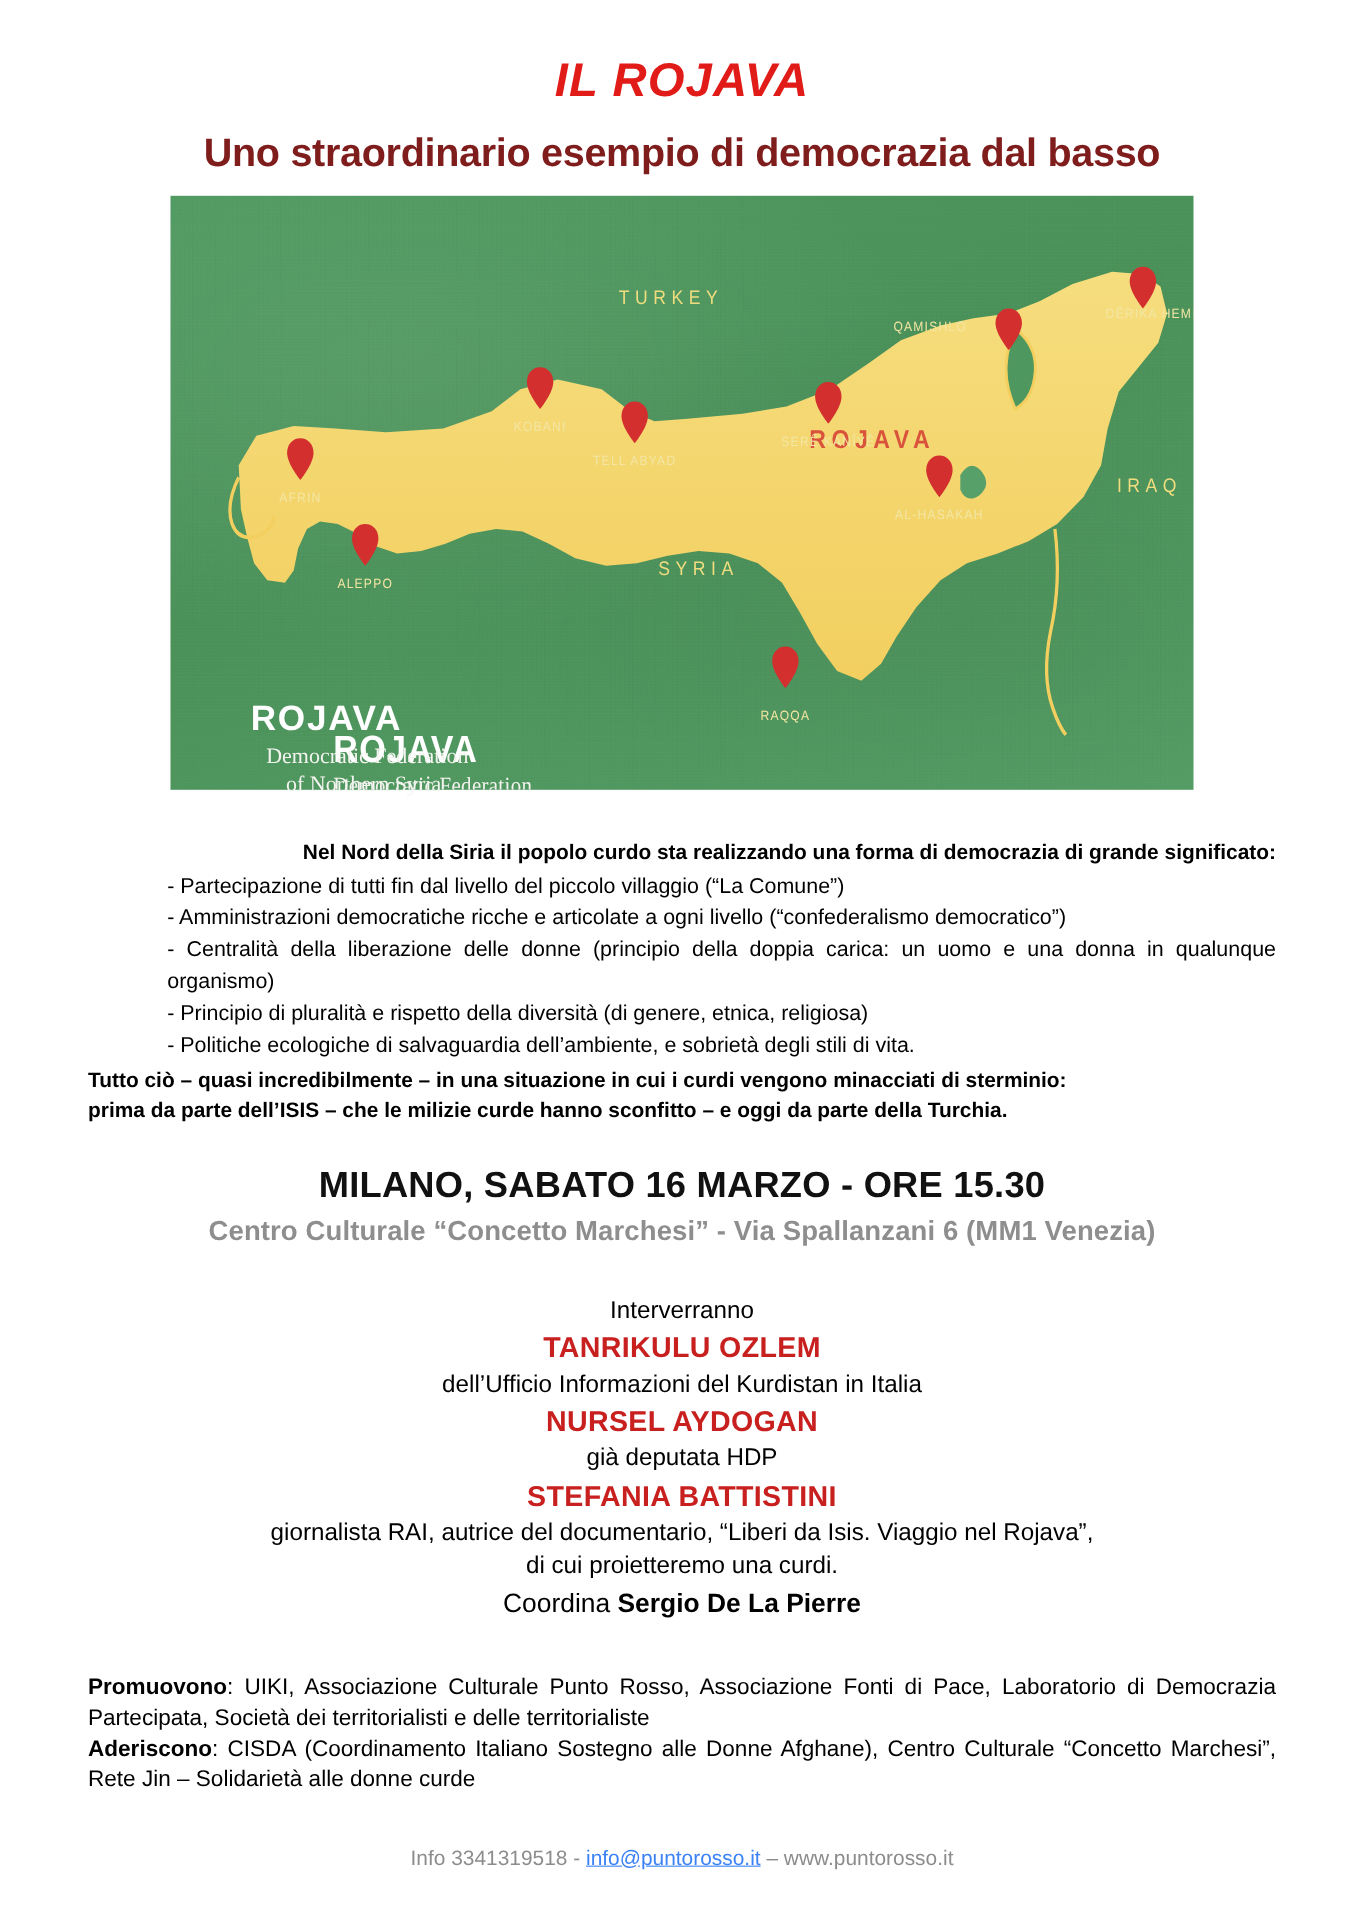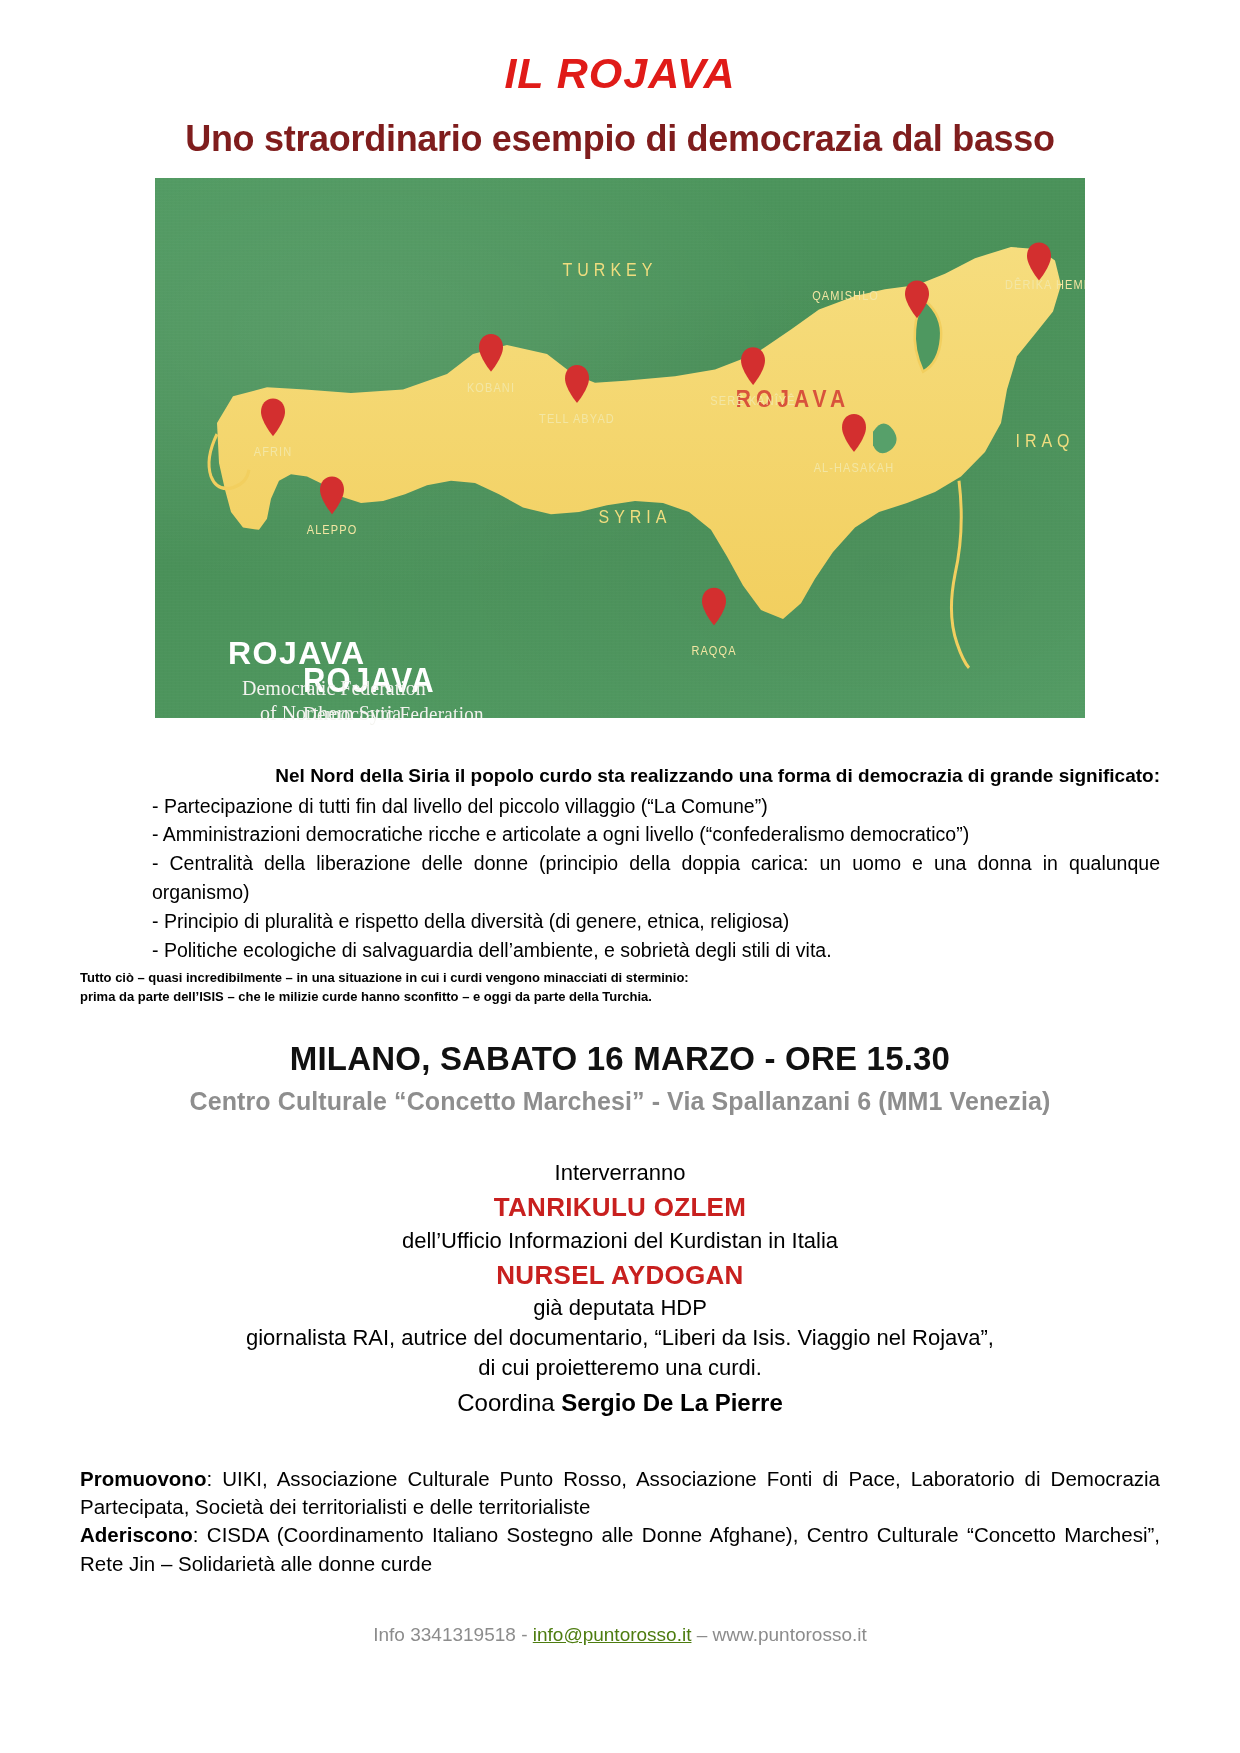--- a/index.html
+++ b/index.html
@@ -125,21 +125,21 @@
     padding: 0;
     font-size: 19.5px;
     line-height: 1.48;
   }
   .bullets li.justified {
     text-align: justify;
     padding-right: 0px;
   }
   .closing {
     font-weight: bold;
-    font-size: 13px;
+    font-size: 19px;
     line-height: 1.45;
     margin-top: 4px;
     text-align: justify;
   }
   .closing span { display: block; }
 
   
   .event {
     text-align: center;
     margin-top: 34px;
@@ -187,21 +187,21 @@
   .promoters b { font-weight: bold; }
 
   
   .footer {
     text-align: center;
     margin-top: 46px;
     font-size: 19px;
     color: #8c8c8c;
   }
   .footer a {
-    color: #4d7c0f;
+    color: #3b82f6;
     text-decoration: underline;
   }
 </style>
 </head>
 <body>
 
 <div class="page">
 
   <h1 class="title">IL ROJAVA</h1>
   <h2 class="subtitle">Uno straordinario esempio di democrazia dal basso</h2>
@@ -321,20 +321,21 @@
 
   <div class="speakers">
     <div class="sp-intro">Interverranno</div>
 
     <div class="sp-name">TANRIKULU OZLEM</div>
     <div class="sp-role">dell’Ufficio Informazioni del Kurdistan in Italia</div>
 
     <div class="sp-name">NURSEL AYDOGAN</div>
     <div class="sp-role">già deputata HDP</div>
 
+    <div class="sp-name">STEFANIA BATTISTINI</div>
     <div class="sp-role">giornalista RAI, autrice del documentario, “Liberi da Isis. Viaggio nel Rojava”,</div>
     <div class="sp-role">di cui proietteremo una curdi.</div>
 
     <div class="sp-coord"><span>Coordina </span><b>Sergio De La Pierre</b></div>
   </div>
 
   <div class="promoters">
     <p><b>Promuovono</b><span>: UIKI, Associazione Culturale Punto Rosso, Associazione Fonti di Pace, Laboratorio di Democrazia Partecipata, Società dei territorialisti e delle territorialiste</span></p>
     <p><b>Aderiscono</b><span>: CISDA (Coordinamento Italiano Sostegno alle Donne Afghane), Centro Culturale “Concetto Marchesi”, Rete Jin – Solidarietà alle donne curde</span></p>
   </div>

